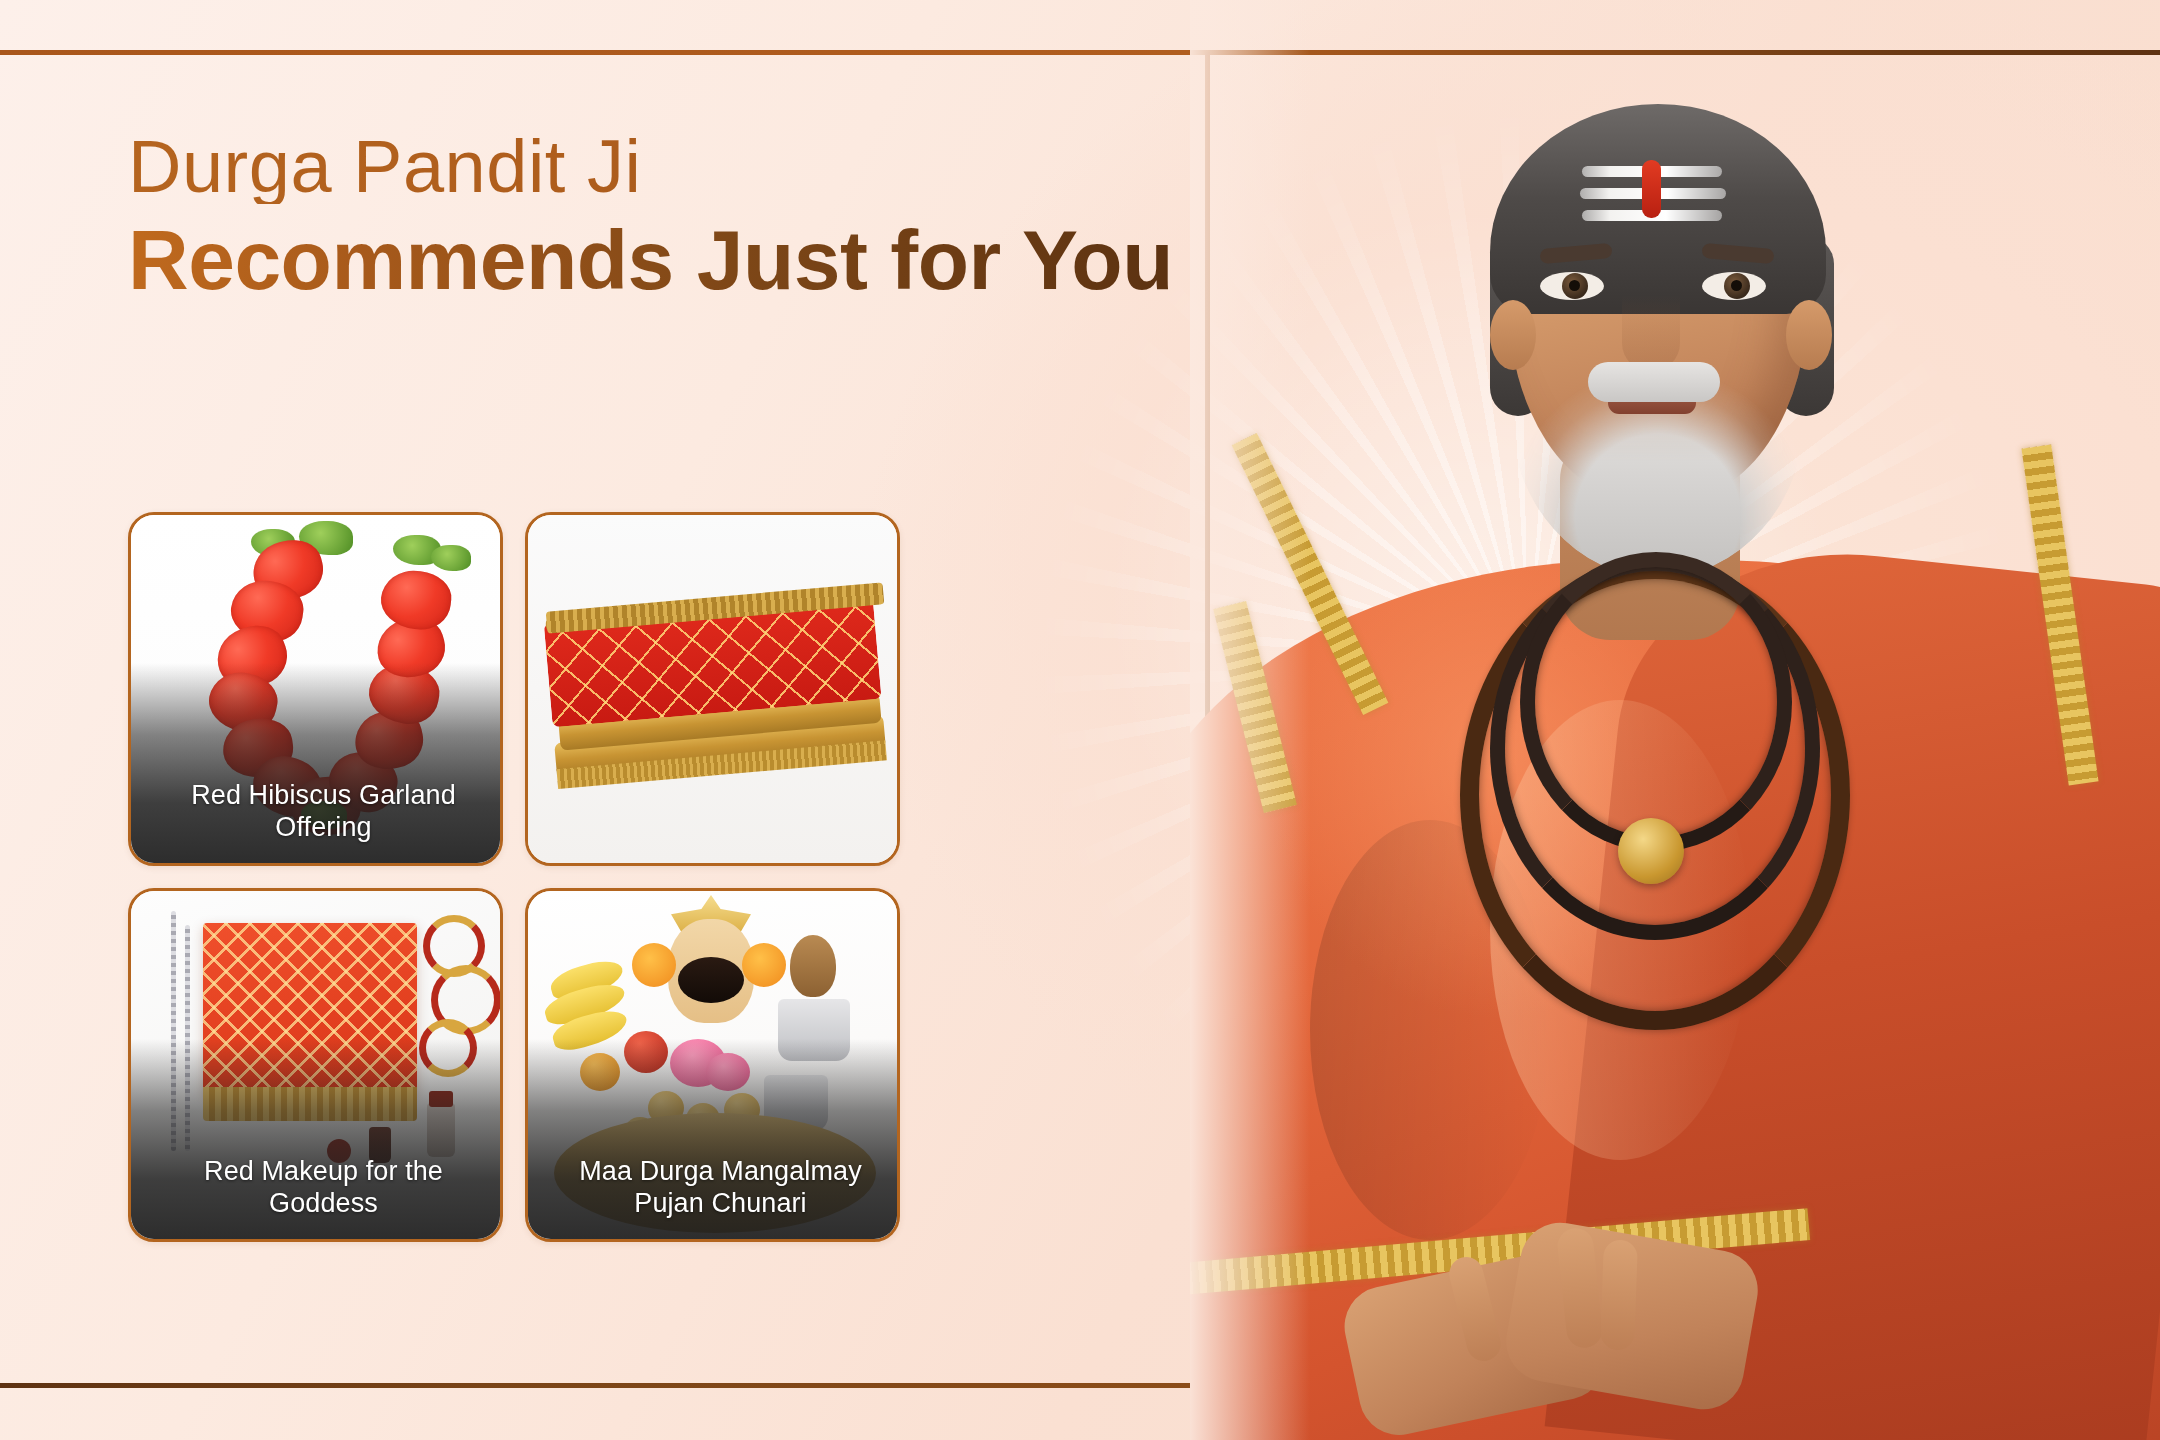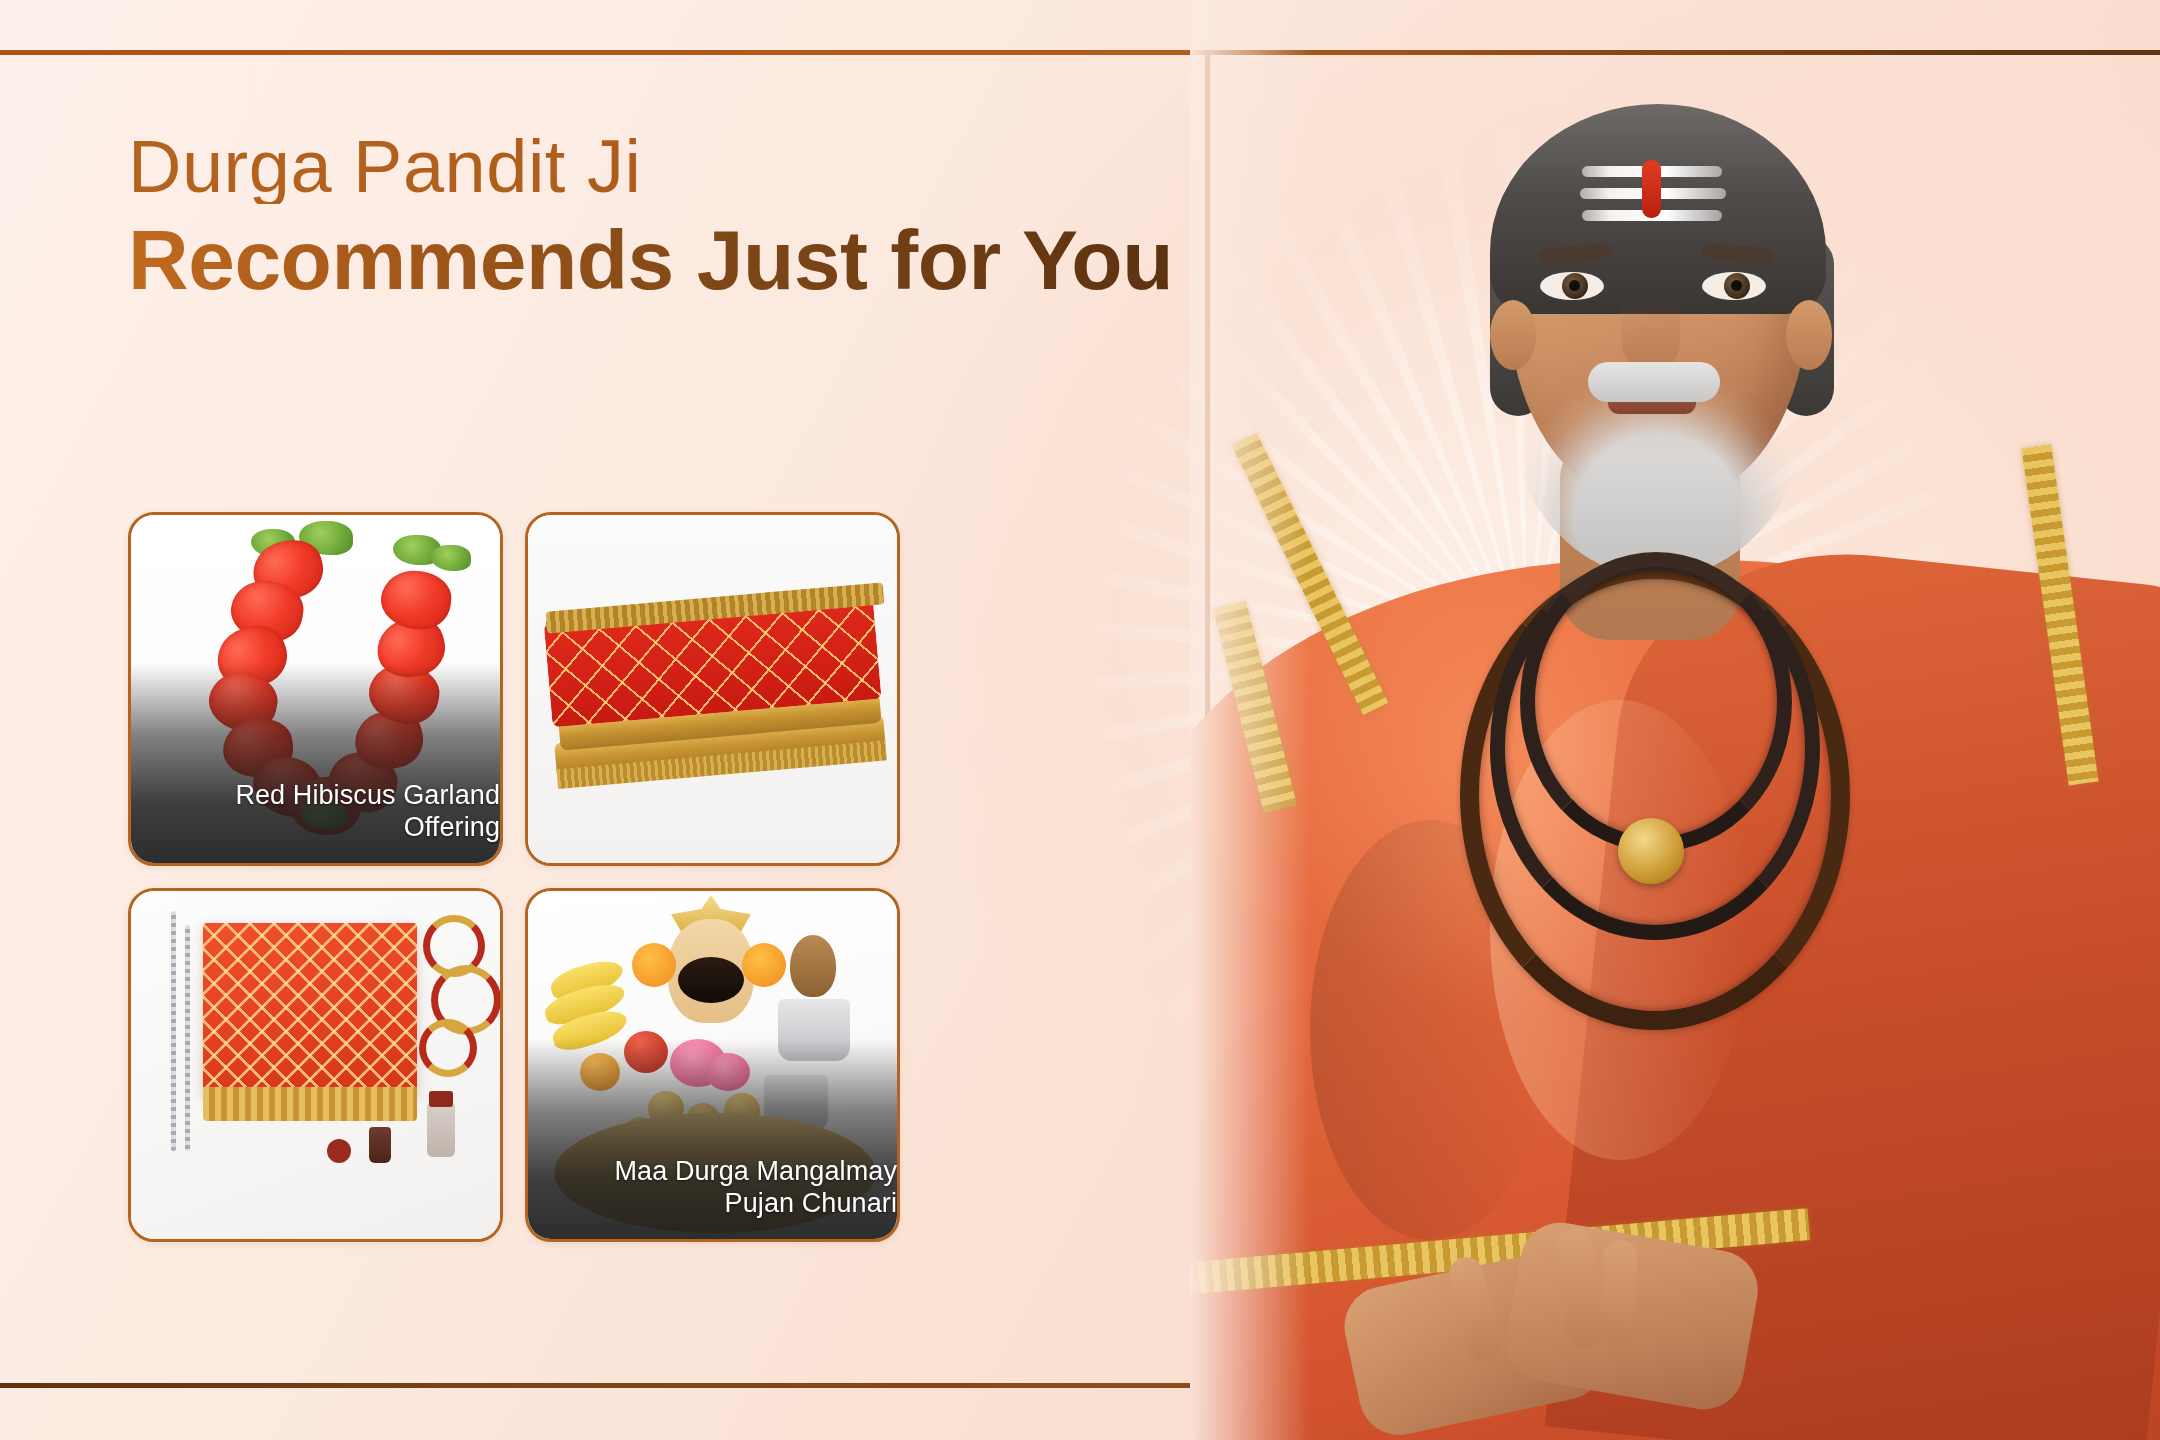--- a/index.html
+++ b/index.html
@@ -94,21 +94,21 @@
     background:#fff;
     box-shadow:0 2px 6px rgba(120,70,30,0.10);
   }
   .card-img { position:absolute; inset:0; overflow:hidden; background:#FFFFFF; }
 
   .card-caption {
     position:absolute; left:0; right:0; bottom:0;
     padding:0 0 20px 16px;
     min-height:150px;
     display:flex; align-items:flex-end; justify-content:center;
-    text-align:right;
+    text-align:center;
     color:#FFFFFF;
     font-size:27px;
     font-weight:400;
     line-height:1.16;
     letter-spacing:0.1px;
     background:linear-gradient(180deg, rgba(25,25,25,0) 0%, rgba(30,30,30,.55) 36%, rgba(32,32,32,.86) 70%, rgba(30,30,30,.93) 100%);
     text-shadow:0 1px 3px rgba(0,0,0,.55);
   }
   .card-caption.tall { min-height:200px; }
 
@@ -340,20 +340,21 @@
         <div class="chain" style="left:54px;top:34px;height:226px;"></div>
         <div class="bangle" style="left:292px;top:24px;width:62px;height:62px;"></div>
         <div class="bangle" style="left:300px;top:74px;width:70px;height:70px;"></div>
         <div class="bangle" style="left:288px;top:128px;width:58px;height:58px;"></div>
         <div class="bottle" style="left:296px;top:212px;width:28px;height:54px;"></div>
         <div class="bottle-cap" style="left:298px;top:200px;width:24px;height:16px;"></div>
         <div class="bottle" style="left:238px;top:236px;width:22px;height:36px;
                                        background:linear-gradient(180deg,#6E3A2C,#4C241A);"></div>
         <div class="fruit" style="left:196px;top:248px;width:24px;height:24px;background:#9B2B1E;"></div>
       </div>
+      <div class="card-caption tall">Red Makeup for the Goddess</div>
     </div>
 
     <div class="card">
       <div class="card-img thali-bg">
         <div class="crown"></div>
         <div class="durga-head"></div>
         <div style="position:absolute;left:150px;top:66px;width:66px;height:46px;border-radius:50%;
                     background:linear-gradient(180deg,#2A1A12,#120B07);"></div>
         <div class="marigold" style="left:104px;top:52px;width:44px;height:44px;"></div>
         <div class="marigold" style="left:214px;top:52px;width:44px;height:44px;"></div>

